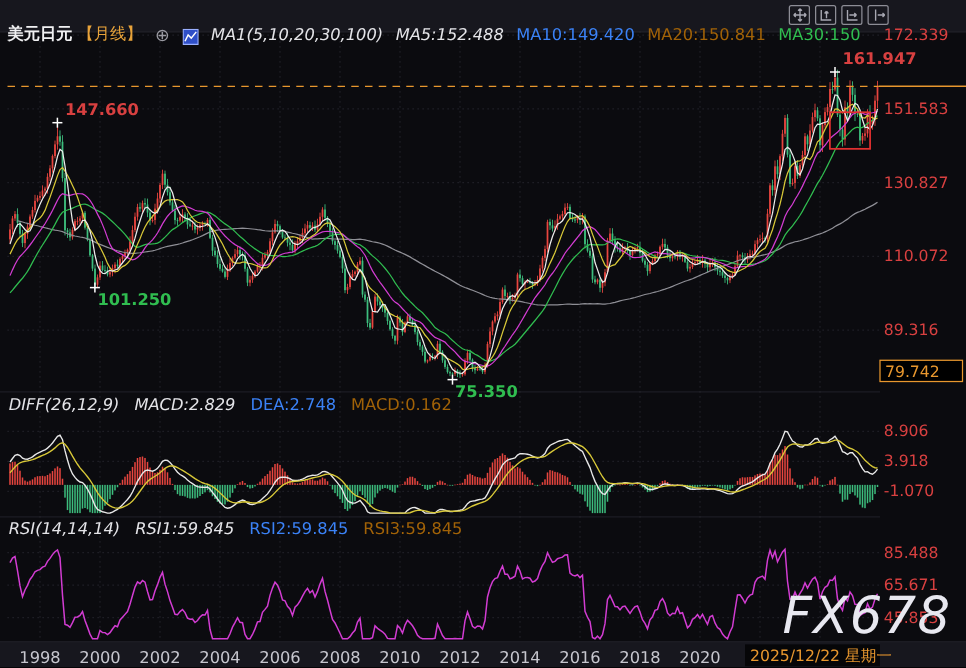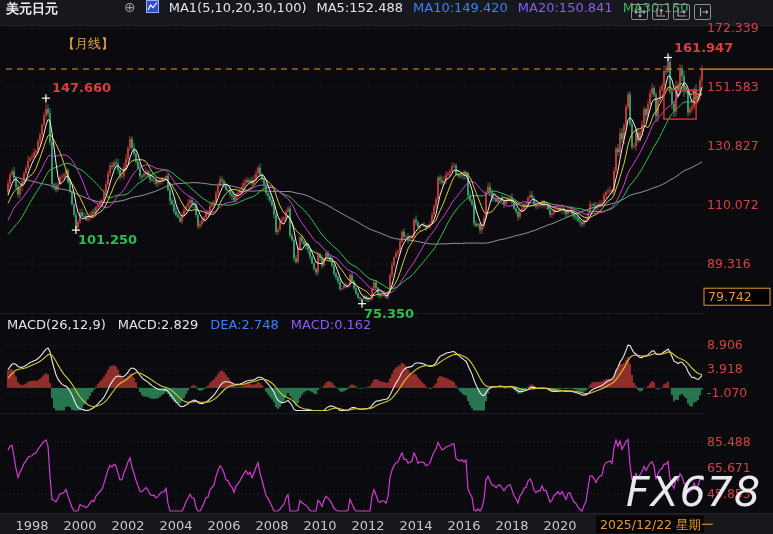--- a/index.html
+++ b/index.html
@@ -1,22 +1,22 @@
 <!DOCTYPE html>
 <html><head>
 <meta charset="utf-8">
 <style>
   html,body{margin:0;padding:0;background:#000;}
   .stage{position:relative;width:773px;height:534px;background:#0b0b0f;overflow:hidden;
          font-family:"DejaVu Sans",sans-serif;}
   .stage svg text{font-family:"DejaVu Sans",sans-serif;}
   #chart-svg{position:absolute;left:0;top:0;z-index:1;}
-  .topbar{position:absolute;left:0;top:0;right:0;height:36px;display:flex;align-items:flex-start;
+  .topbar{position:absolute;left:0;top:0;right:0;height:36px;display:flex;align-items:flex-end;
           gap:10px;padding:0 6px;font-size:13px;z-index:3;white-space:nowrap;}
-  .c-w{color:#e4e4e8;} .c-y{color:#3b82f6;} .c-m{color:#8b5cf6;} .c-g{color:#30bd50;}
+  .c-w{color:#e4e4e8;font-style:italic;} .c-y{color:#3b82f6;} .c-m{color:#a16207;} .c-g{color:#30bd50;}
   .c-o{color:#e8a33a;margin-top:35px;} .c-gray{color:#9a9aa2;}
   .sym{color:#f0f0f2;font-weight:bold;}
   .plus{font-size:14px;line-height:1;cursor:pointer;}
   .chart-ic{display:flex;align-items:center;}
   .toolbar{position:absolute;top:4px;right:62px;display:flex;gap:4px;z-index:4;}
   .tbtn{width:17px;height:16px;border:1px solid #8d8d96;border-radius:2px;background:transparent;
         display:flex;align-items:center;justify-content:center;padding:0;cursor:pointer;}
   .tbtn svg{stroke:#a8a8b2;stroke-width:1.1;fill:none;}
   .pane-header{position:absolute;left:7px;display:flex;gap:12px;font-size:13px;z-index:3;white-space:nowrap;}
   #macd-header{top:317px;} #rsi-header{top:416px;}
@@ -1197,21 +1197,27 @@
       </svg>
     </button>
     <button class="tbtn">
       <svg width="12" height="12" viewBox="0 0 12 12">
         <path d="M3.5 1.5 V10.5 M5.2 6 H10.8 M10.8 6 l-1.8 -1.5 M10.8 6 l-1.8 1.5"></path>
       </svg>
     </button>
   </div>
 
   <div id="macd-header" class="pane-header">
-    <span class="c-w">MACD(26,12,9)</span>
+    <span class="c-w">DIFF(26,12,9)</span>
     <span class="c-w">MACD:2.829</span>
     <span class="c-y">DEA:2.748</span>
     <span class="c-m">MACD:0.162</span>
   </div>
 
+  <div id="rsi-header" class="pane-header">
+    <span class="c-w">RSI(14,14,14)</span>
+    <span class="c-w">RSI1:59.845</span>
+    <span class="c-y">RSI2:59.845</span>
+    <span class="c-m">RSI3:59.845</span>
+  </div>
 
   <div class="watermark">FX678</div>
 </div>
 
 </body></html>

